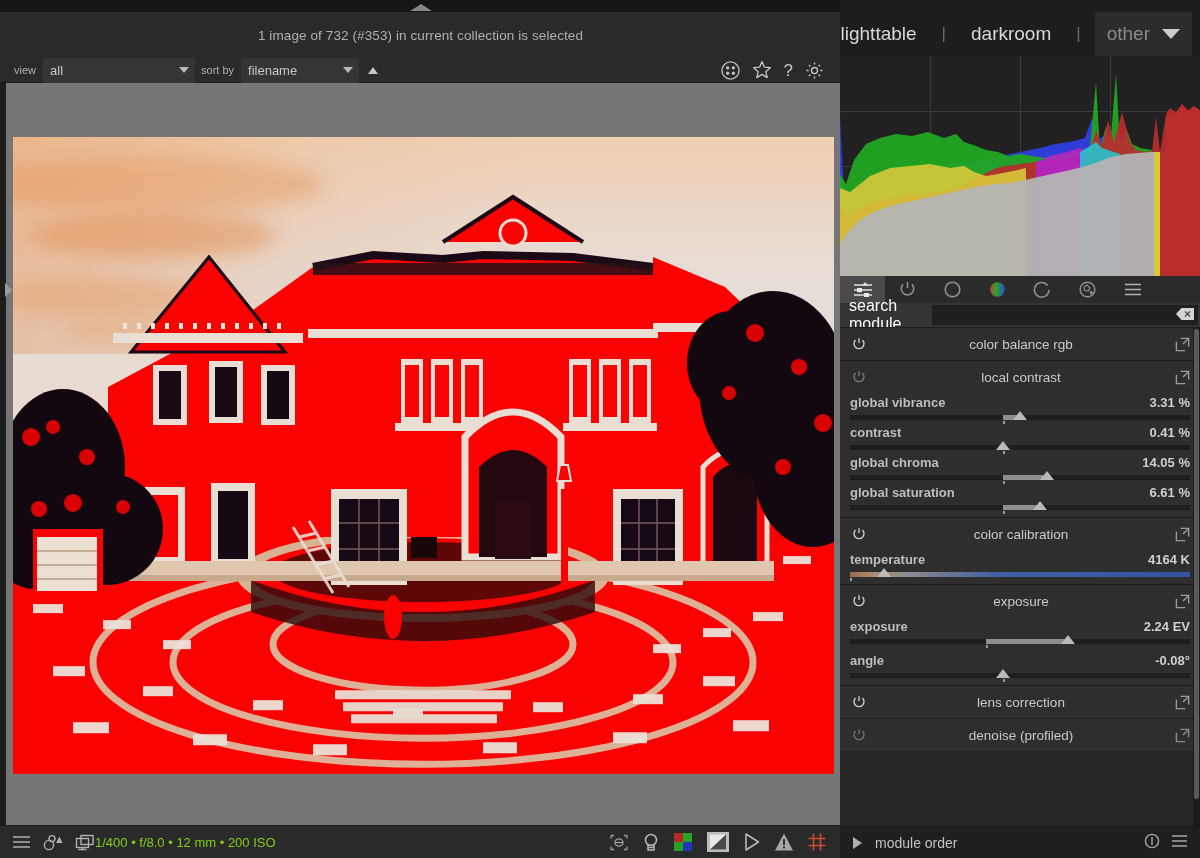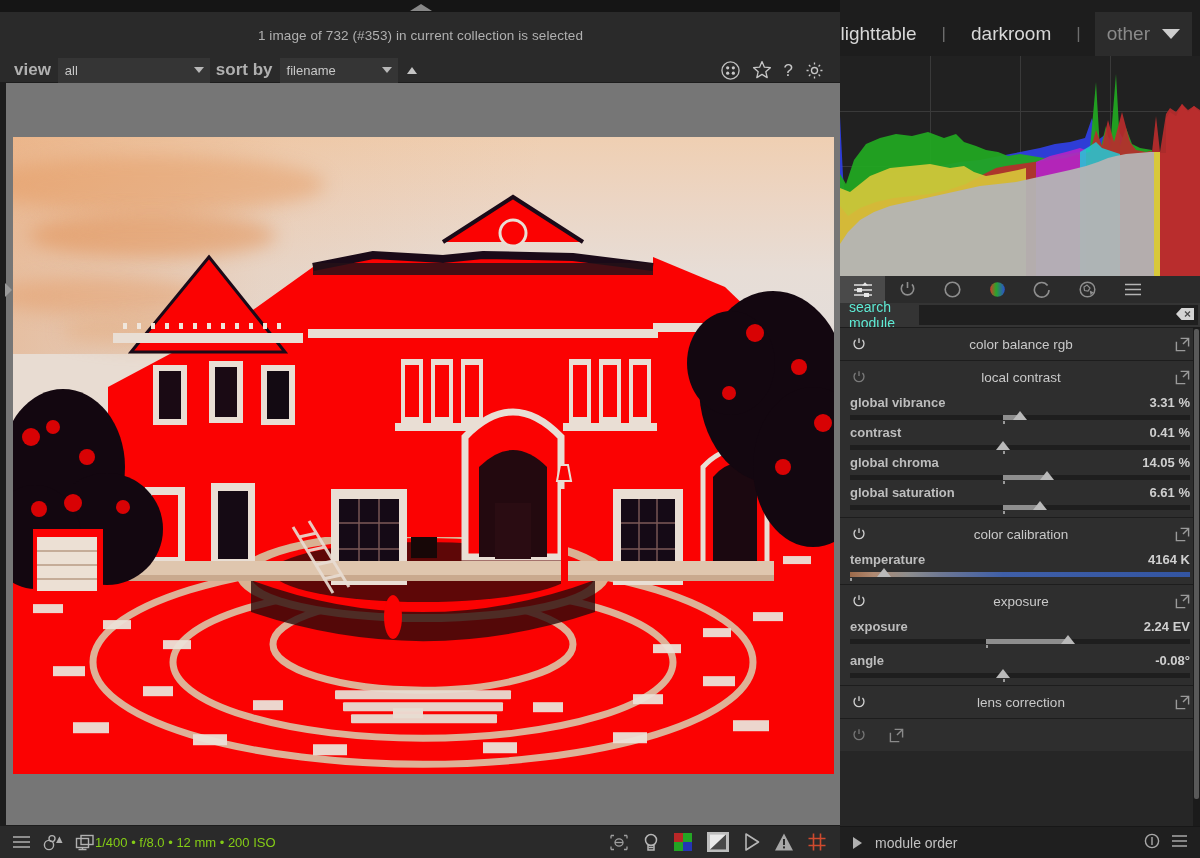--- a/index.html
+++ b/index.html
@@ -26,21 +26,21 @@
     background:#2a2a2a; color:#b0b0b0;
     display:flex; align-items:center; justify-content:center;
     font-size:13.5px; letter-spacing:.1px;
   }
 
   .filter-bar{
     position:absolute; left:0; top:58px; width:841px; height:25px;
     background:#2a2a2a; display:flex; align-items:center; gap:0; padding:0 8px;
     border-bottom:1px solid #1d1d1d;
   }
-  .fb-label{ color:#b0b0b0; font-size:17px; padding:0 7px 0 6px;font-weight:bold; }
+  .fb-label{ color:#b0b0b0; font-size:11px; padding:0 7px 0 6px; }
   .fb-combo{
     background:#353535; height:25px; display:flex; align-items:center;
     justify-content:space-between; padding:0 6px 0 7px; color:#c8c8c8; font-size:13px;
   }
   .fb-combo.view{ width:152px; }
   .fb-combo.sort{ width:118px; }
   .caret-dn{ width:0;height:0;border-left:5px solid transparent;border-right:5px solid transparent;border-top:6px solid #b8b8b8; }
   .caret-up{ width:0;height:0;border-left:5px solid transparent;border-right:5px solid transparent;border-bottom:7px solid #c4c4c4; margin-left:9px;}
   .fb-spacer{ flex:1 1 auto; }
   .fb-icons{ display:flex; align-items:center; gap:12px; padding-right:9px; }
@@ -112,21 +112,21 @@
     position:absolute; right:0; top:276px; width:360px; height:27px;
     background:#2b2b2b; display:flex; align-items:center;
   }
   .mtab{ width:45px; height:27px; display:flex; align-items:center; justify-content:center; }
   .mtab.active{ background:#4a4a4a; }
 
   .search-row{
     position:absolute; right:0; top:303px; width:360px; height:24px;
     background:#343434; display:flex; align-items:center;
   }
-  .search-label{ padding-left:9px; width:79px; color:#5eead4; font-size:14px;}
+  .search-label{ padding-left:9px; width:92px; color:#ffffff; font-size:16px;}
   .search-box{
     flex:1 1 auto; height:20px; margin-right:2px; background:#1f1f1f;
     display:flex; align-items:center; justify-content:flex-end; padding-right:3px;
   }
 
   .modlist{ position:absolute; right:0; top:327px; width:360px; height:499px; background:#262626; overflow:hidden;}
   .mod-header{
     position:relative; height:33px; display:flex; align-items:center;
     background:#2e2e2e; border-top:1px solid #1d1d1d;
   }
@@ -793,20 +793,21 @@
       </span>
     </div>
 
     <div class="mod-header">
       <span class="pwr">
         <svg width="16" height="16" viewBox="0 0 18 18">
             <path d="M9 2.4v5.6" stroke="#757575" stroke-width="1.5" fill="none"></path>
             <path d="M5.1 4.6a5.6 5.6 0 1 0 7.8 0" stroke="#757575" stroke-width="1.5" fill="none"></path>
           </svg>
       </span>
+      <span class="mod-title">denoise (profiled)</span>
       <span class="mod-ext">
         <svg width="15" height="15" viewBox="0 0 16 16">
             <path d="M6 1.5h8.5V10" fill="none" stroke="#8a8a8a" stroke-width="1.5"></path>
             <path d="M14.5 1.5 L8.5 7.5" stroke="#8a8a8a" stroke-width="1.5"></path>
             <path d="M11 14.5H1.5V5" fill="none" stroke="#8a8a8a" stroke-width="1.5"></path>
           </svg>
       </span>
     </div>
   </div>
 

